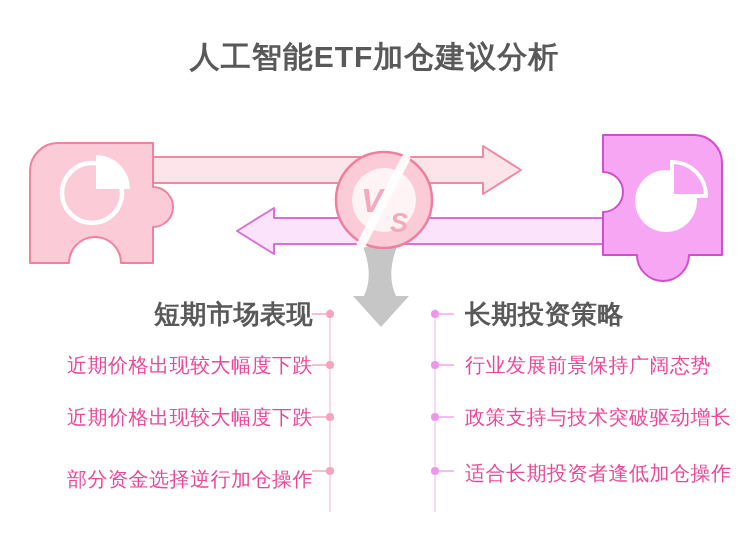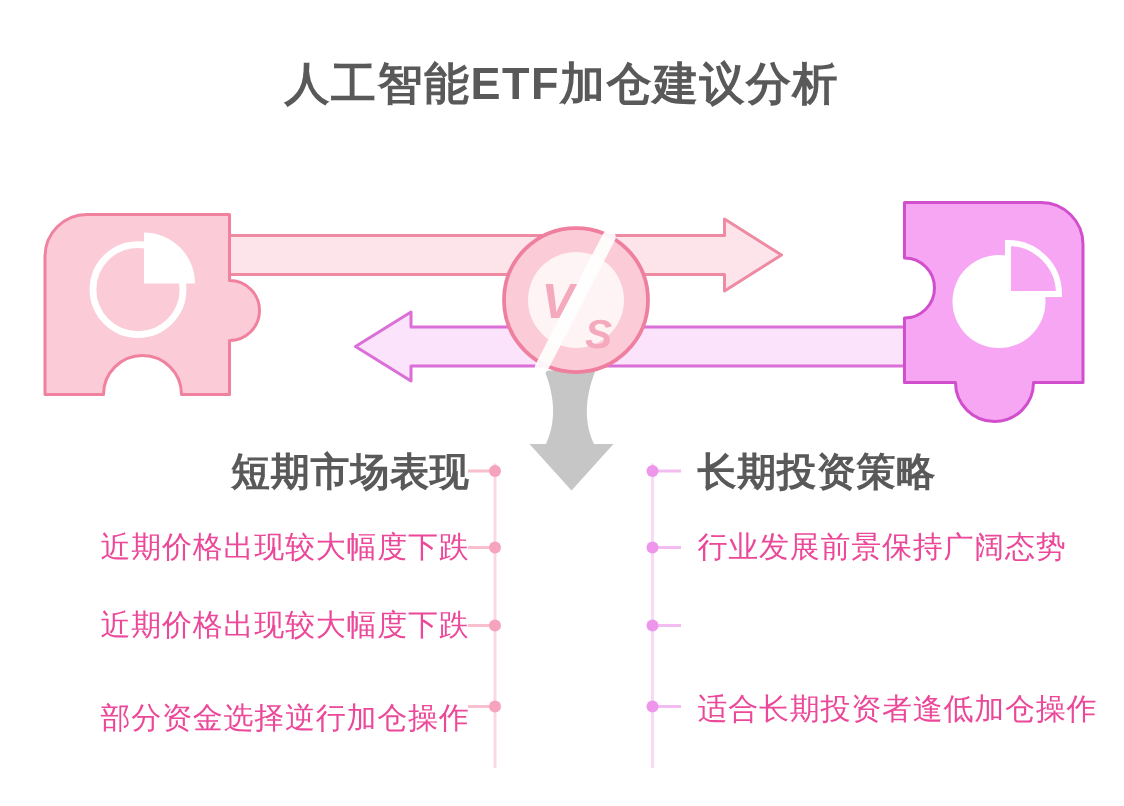--- a/index.html
+++ b/index.html
@@ -70,20 +70,21 @@
     </g>
   </svg>
 
   <div class="txt hdr lt" style="top:299px">短期市场表现</div>
   <div class="txt lt" style="top:352px">近期价格出现较大幅度下跌</div>
   <div class="txt lt" style="top:404px">近期价格出现较大幅度下跌</div>
   <div class="txt lt" style="top:466px">部分资金选择逆行加仓操作</div>
 
   <div class="txt hdr rt" style="top:299px">长期投资策略</div>
   <div class="txt rt" style="top:352px">行业发展前景保持广阔态势</div>
+  <div class="txt rt" style="top:404px">政策支持与技术突破驱动增长</div>
   <div class="txt rt" style="top:460px">适合长期投资者逢低加仓操作</div>
 
   <div class="vl l"></div>
   <div class="hl l" style="top:313px"></div>
   <div class="hl l" style="top:364px"></div>
   <div class="hl l" style="top:416px"></div>
   <div class="hl l" style="top:470px"></div>
   <div class="dt l" style="top:310px"></div>
   <div class="dt l" style="top:361px"></div>
   <div class="dt l" style="top:413px"></div>

